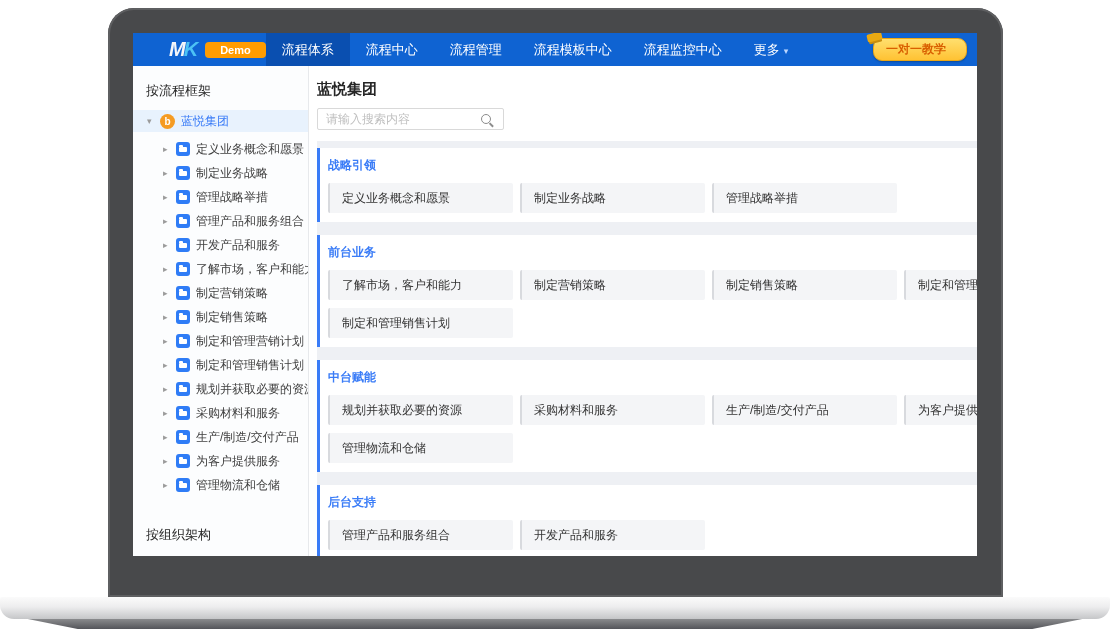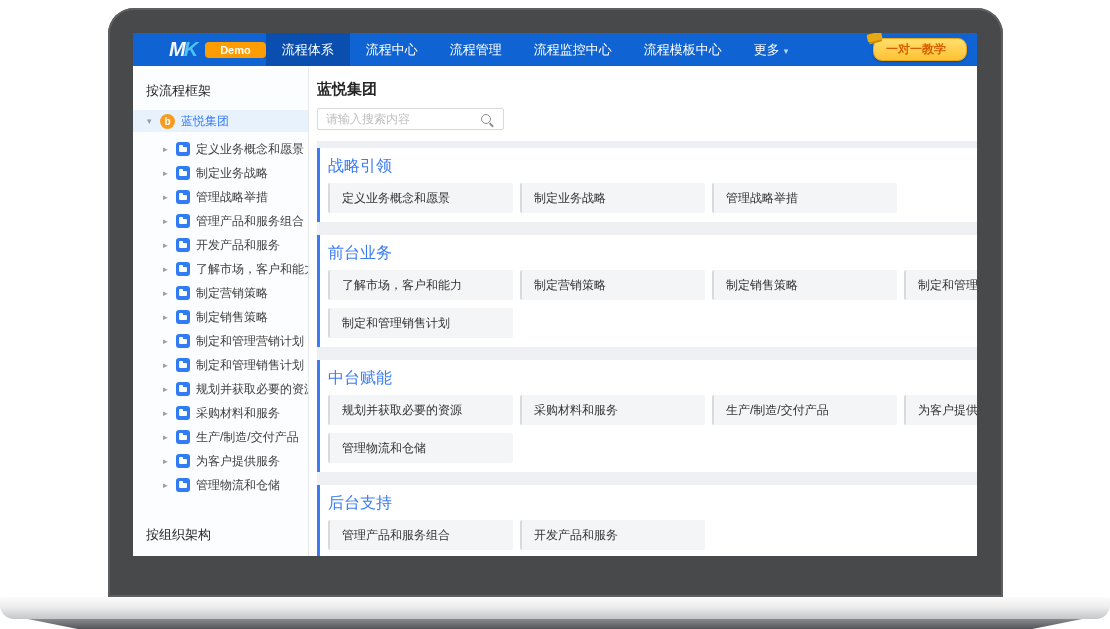--- a/index.html
+++ b/index.html
@@ -122,21 +122,21 @@
   .search-icon::after {
     content:""; position:absolute; width:5px; height:1.5px; background:#8c8c8c;
     transform:rotate(45deg); right:-4px; bottom:-2px;
   }
 
   .sections { flex:1; margin-left:8px; width:790px; background:var(--gap-bg,#eef0f4); padding-top:7px; overflow:hidden; }
   .section {
     background:#fff; border-left:3px solid var(--accent-blue,#3a7cf7);
     padding:9px 0 9px 8px; margin-bottom:13px;
   }
-  .section-title { color:var(--accent-blue,#3a7cf7); font-size:16px; line-height:17px; margin-bottom:9px; }
+  .section-title { color:var(--accent-blue,#3a7cf7); font-size:12px; line-height:17px; margin-bottom:9px;font-weight:bold; }
   .card-row { display:flex; gap:7px; margin-top:8px; flex-wrap:nowrap; }
   .card-row:first-of-type { margin-top:0; }
   .card {
     flex:none; width:185px; height:30px; line-height:30px;
     background:var(--card-bg,#f4f5f7); border-left:2px solid #d8dade; border-radius:2px;
     padding-left:12px; font-size:12px; color:#333; cursor:pointer;
     white-space:nowrap; overflow:hidden;
   }
 </style>
 </head>
@@ -149,22 +149,22 @@
       <header class="nav">
         <div class="logo">
           <span class="logo-m">M</span>
           <span class="logo-k">K</span>
           <span class="demo-badge">Demo</span>
         </div>
         <nav class="nav-menu">
             <span class="nav-item active"><span>流程体系</span></span>
             <span class="nav-item"><span>流程中心</span></span>
             <span class="nav-item"><span>流程管理</span></span>
+            <span class="nav-item"><span>流程模板中心</span></span>
             <span class="nav-item"><span>流程监控中心</span></span>
-            <span class="nav-item"><span>流程模板中心</span></span>
             <span class="nav-item"><span>更多</span><span class="nav-caret">▾</span></span>
           </nav>
         <div class="promo">一对一教学</div>
       </header>
 
       <div class="body">
 
         <aside class="sidebar">
           <div class="side-title">按流程框架</div>
           <div class="tree-root">

